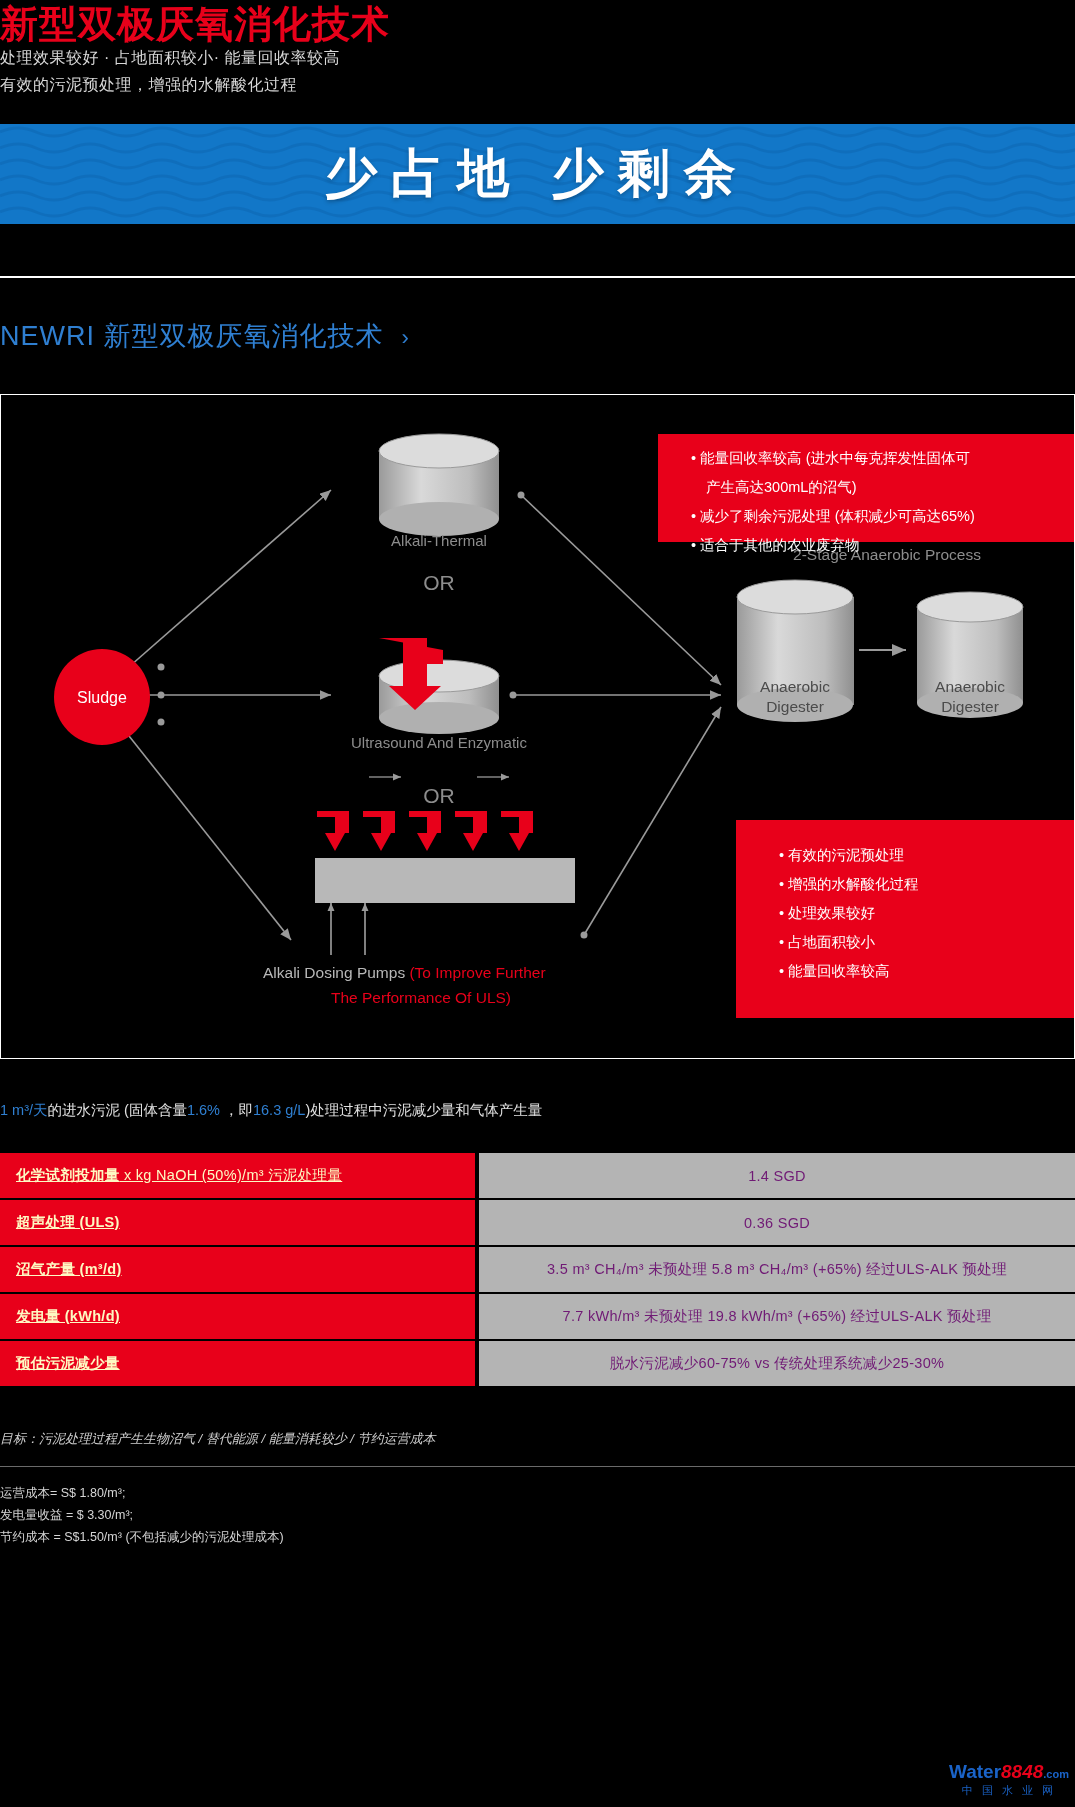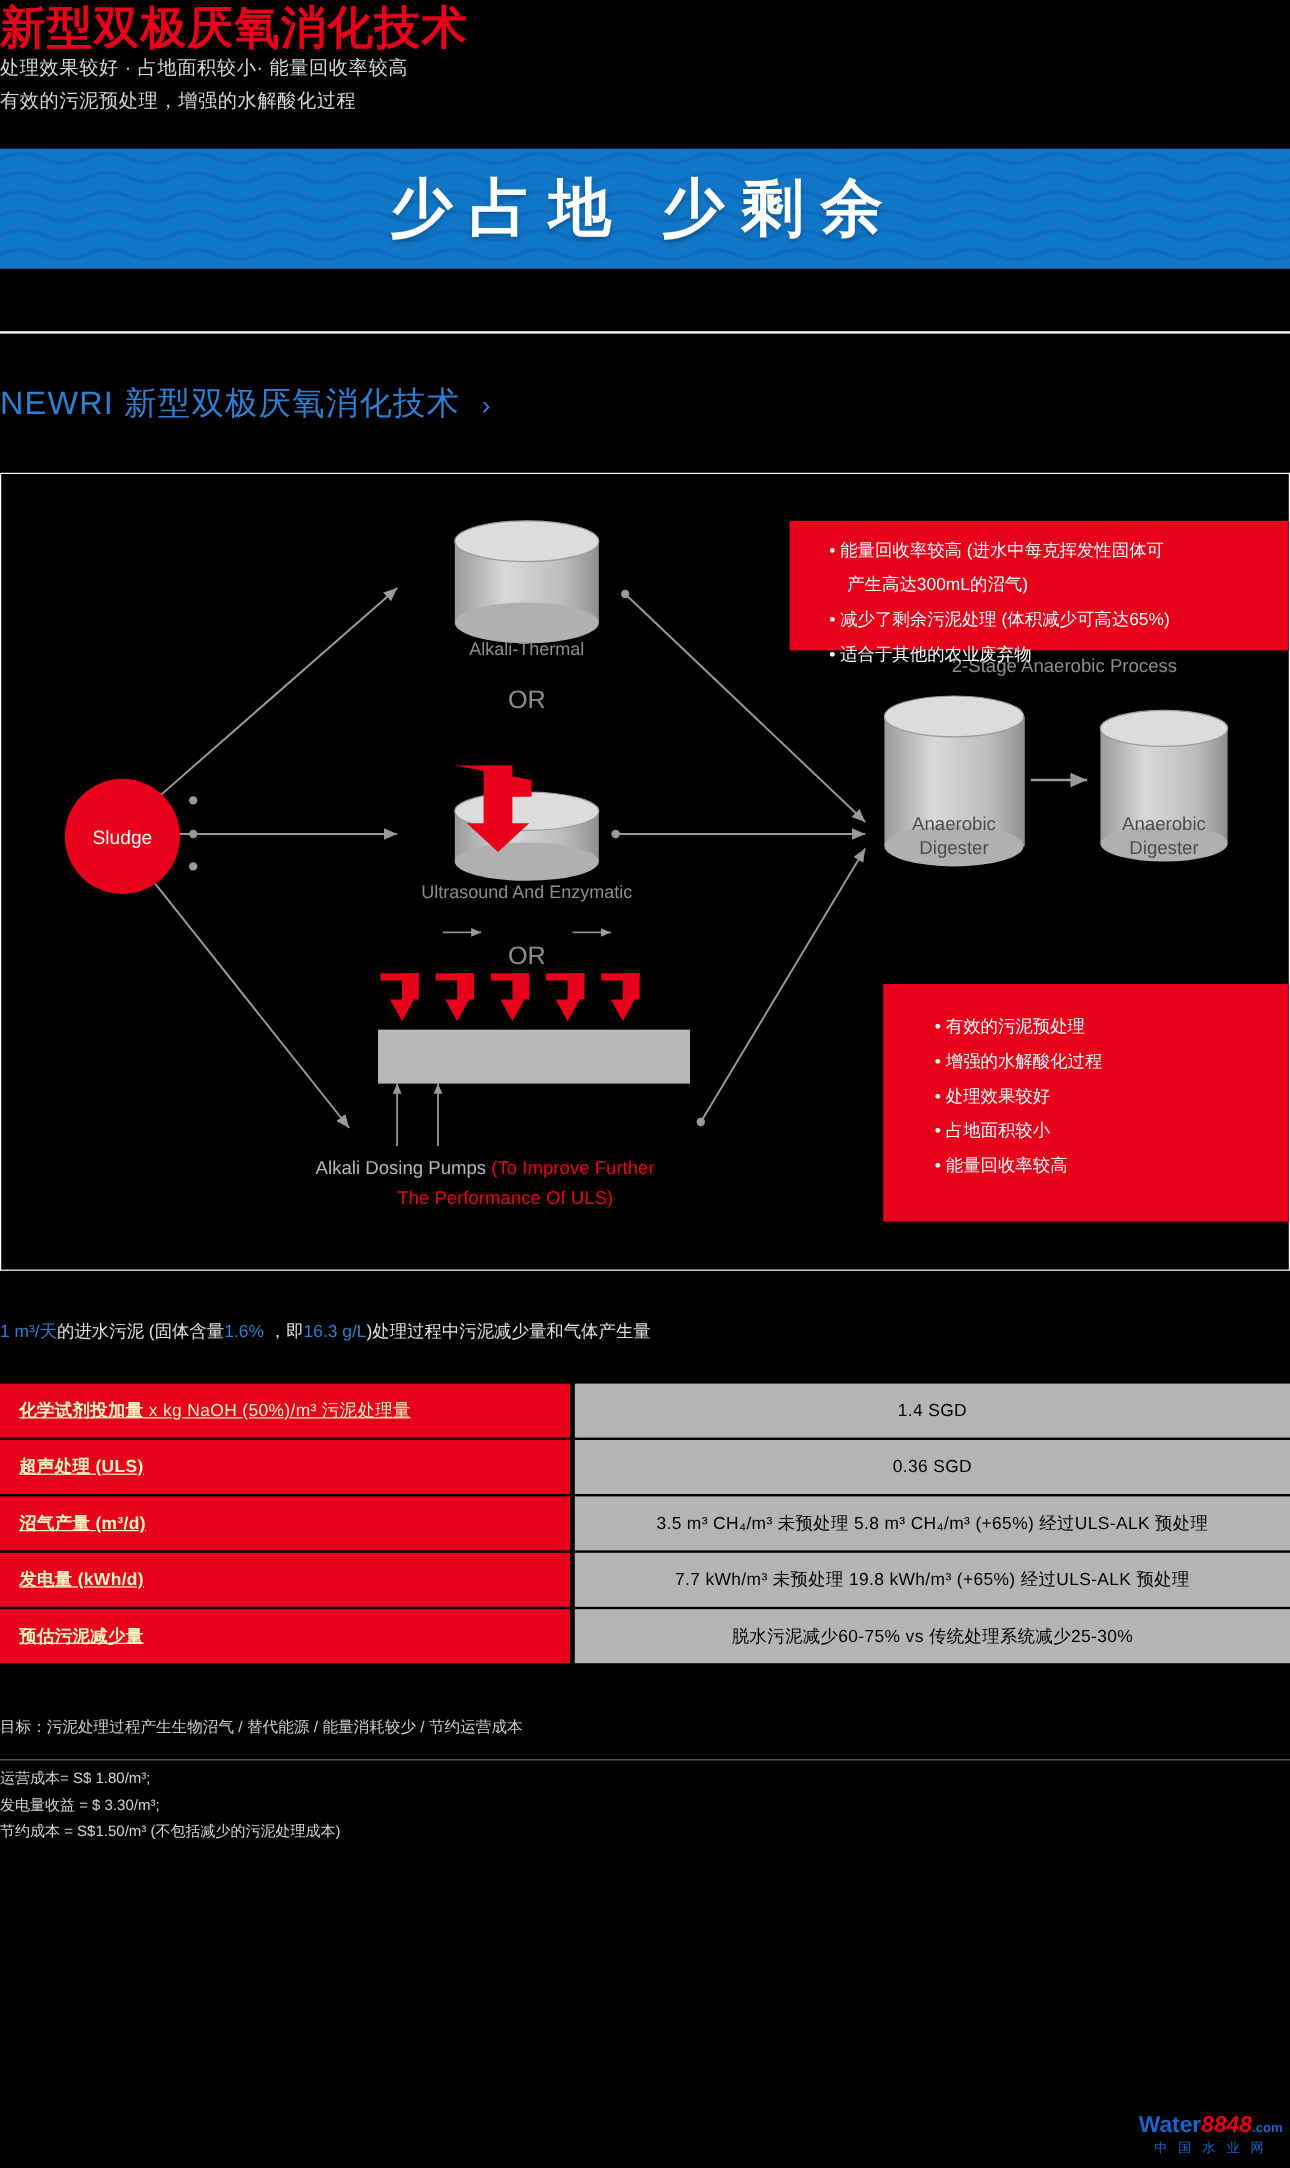--- a/index.html
+++ b/index.html
@@ -114,41 +114,42 @@
     font-size: 14.5px;
     font-weight: bold;
     padding: 13px 16px;
     width: 475px;
     letter-spacing: .3px;
     text-decoration: underline;
   }
   td.label .thin { font-weight: normal; }
   td.value {
     background: #b4b4b4;
-    color: #000000;
+    color: #701a75;
     font-size: 14.5px;
     text-align: center;
     padding: 13px 22px;
     letter-spacing: .3px;
   }
   .gap { width: 4px; background: #000; }
 
   
   .goal {
     margin-top: 42px;
     font-size: 13px;
     color: #cfcfcf;
+    font-style: italic;
   }
   .footline {
     height: 1px;
     background: #6a6a6a;
     margin-top: 18px;
   }
   .costs {
-    margin-top: 4px;
+    margin-top: 15px;
     font-size: 12.5px;
     color: #d5d5d5;
     line-height: 22px;
   }
   .watermark {
     position: absolute;
     right: 6px;
     bottom: 10px;
     text-align: center;
     line-height: 1.15;

